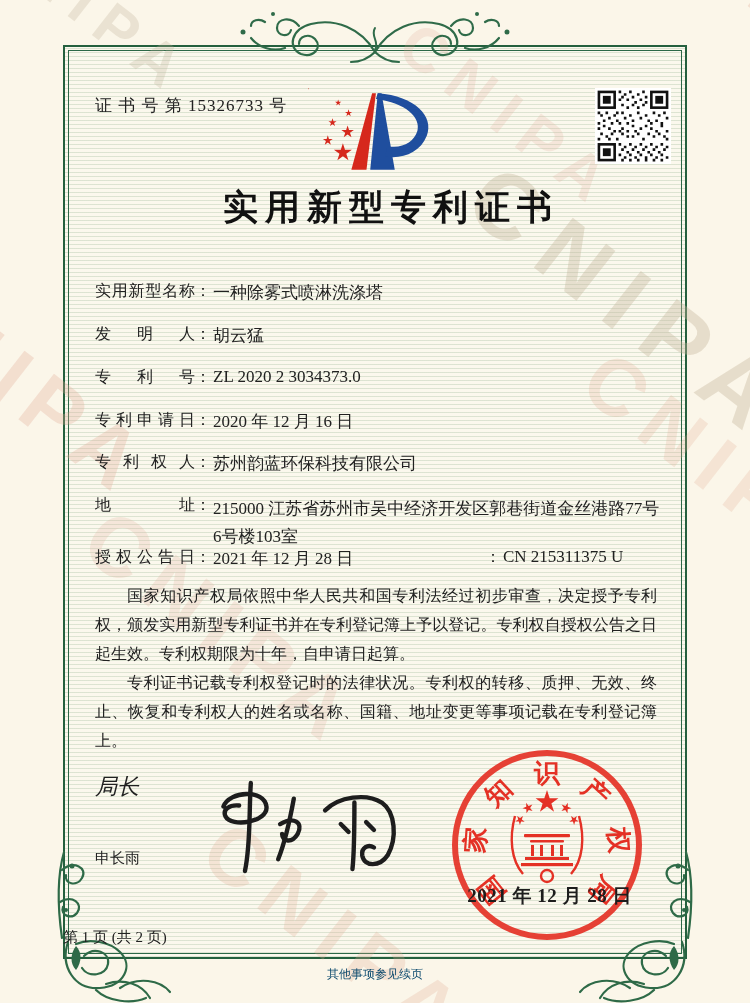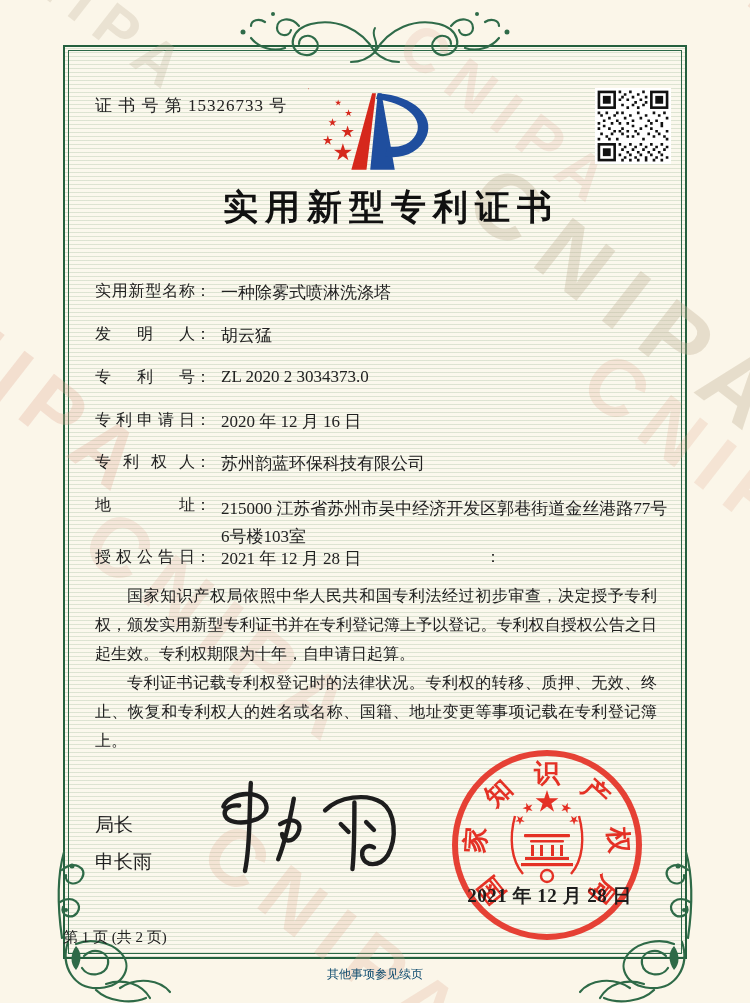--- a/index.html
+++ b/index.html
@@ -28,27 +28,27 @@
   }
   .wm.pink{color:rgba(225,170,148,0.30);}
   
   .content{position:absolute;inset:0;z-index:3;}
   .cert-no{position:absolute;left:95px;top:94px;font-size:17px;letter-spacing:1px;}
   .doc-title{position:absolute;left:0;right:0;top:184px;text-align:center;
     font-size:35px;font-weight:bold;letter-spacing:7px;color:#111;margin-left:32px;}
   .field{position:absolute;left:95px;display:flex;align-items:flex-start;font-size:17px;}
   .f-label{display:inline-block;width:100px;font-size:16px;text-align:justify;text-align-last:justify;}
   .f-colon{font-size:16px;}
-  .f-value{margin-left:10px;}
+  .f-value{margin-left:2px;}
   .addr-val{width:452px;line-height:28px;}
   .grant2{position:absolute;left:390px;top:0;display:flex;font-size:17px;}
   .paras{position:absolute;left:95px;top:581px;width:562px;font-size:16px;line-height:29px;text-align:justify;}
   .paras p{margin:0;text-indent:2em;}
-  .officer-title{position:absolute;left:95px;top:812px;font-size:19px;}
-  .officer-name{position:absolute;left:95px;top:849px;font-size:19px;}
+  .officer-title{position:absolute;left:95px;top:772px;font-size:22px;font-style:italic;}
+  .officer-name{position:absolute;left:95px;top:849px;font-size:15px;}
   .sig{position:absolute;left:200px;top:772px;}
   
   .seal{position:absolute;left:452px;top:750px;width:190px;height:190px;}
   .seal-ring{position:absolute;inset:0;border:6px solid rgba(228,49,37,0.92);border-radius:50%;}
   .seal-char{
     position:absolute;left:50%;top:50%;width:32px;height:32px;margin:-16px 0 0 -16px;
     text-align:center;line-height:32px;font-size:26px;font-weight:bold;color:#e43125;
   }
   .seal-date{position:absolute;left:442px;top:883px;width:215px;text-align:center;
     font-size:19px;font-weight:600;color:#1d1d1d;letter-spacing:0.5px;}
@@ -193,20 +193,21 @@
     <span class="f-label">地址</span>
       <span class="f-colon">：</span>
     <span class="f-value addr-val">215000 江苏省苏州市吴中经济开发区郭巷街道金丝港路77号6号楼103室</span>
   </div>
   <div class="field" style="top:547px;width:560px;">
     <span class="f-label">授权公告日</span>
       <span class="f-colon">：</span>
     <span class="f-value">2021 年 12 月 28 日</span>
     <span class="grant2">
         <span class="f-colon">：</span>
+      <span class="f-value">CN 215311375 U</span>
     </span>
   </div>
 
   <div class="paras">
     <p>国家知识产权局依照中华人民共和国专利法经过初步审查，决定授予专利权，颁发实用新型专利证书并在专利登记簿上予以登记。专利权自授权公告之日起生效。专利权期限为十年，自申请日起算。</p>
     <p>专利证书记载专利权登记时的法律状况。专利权的转移、质押、无效、终止、恢复和专利权人的姓名或名称、国籍、地址变更等事项记载在专利登记簿上。</p>
   </div>
 
   <div class="officer-title">局长</div>
   <div class="officer-name">申长雨</div>

